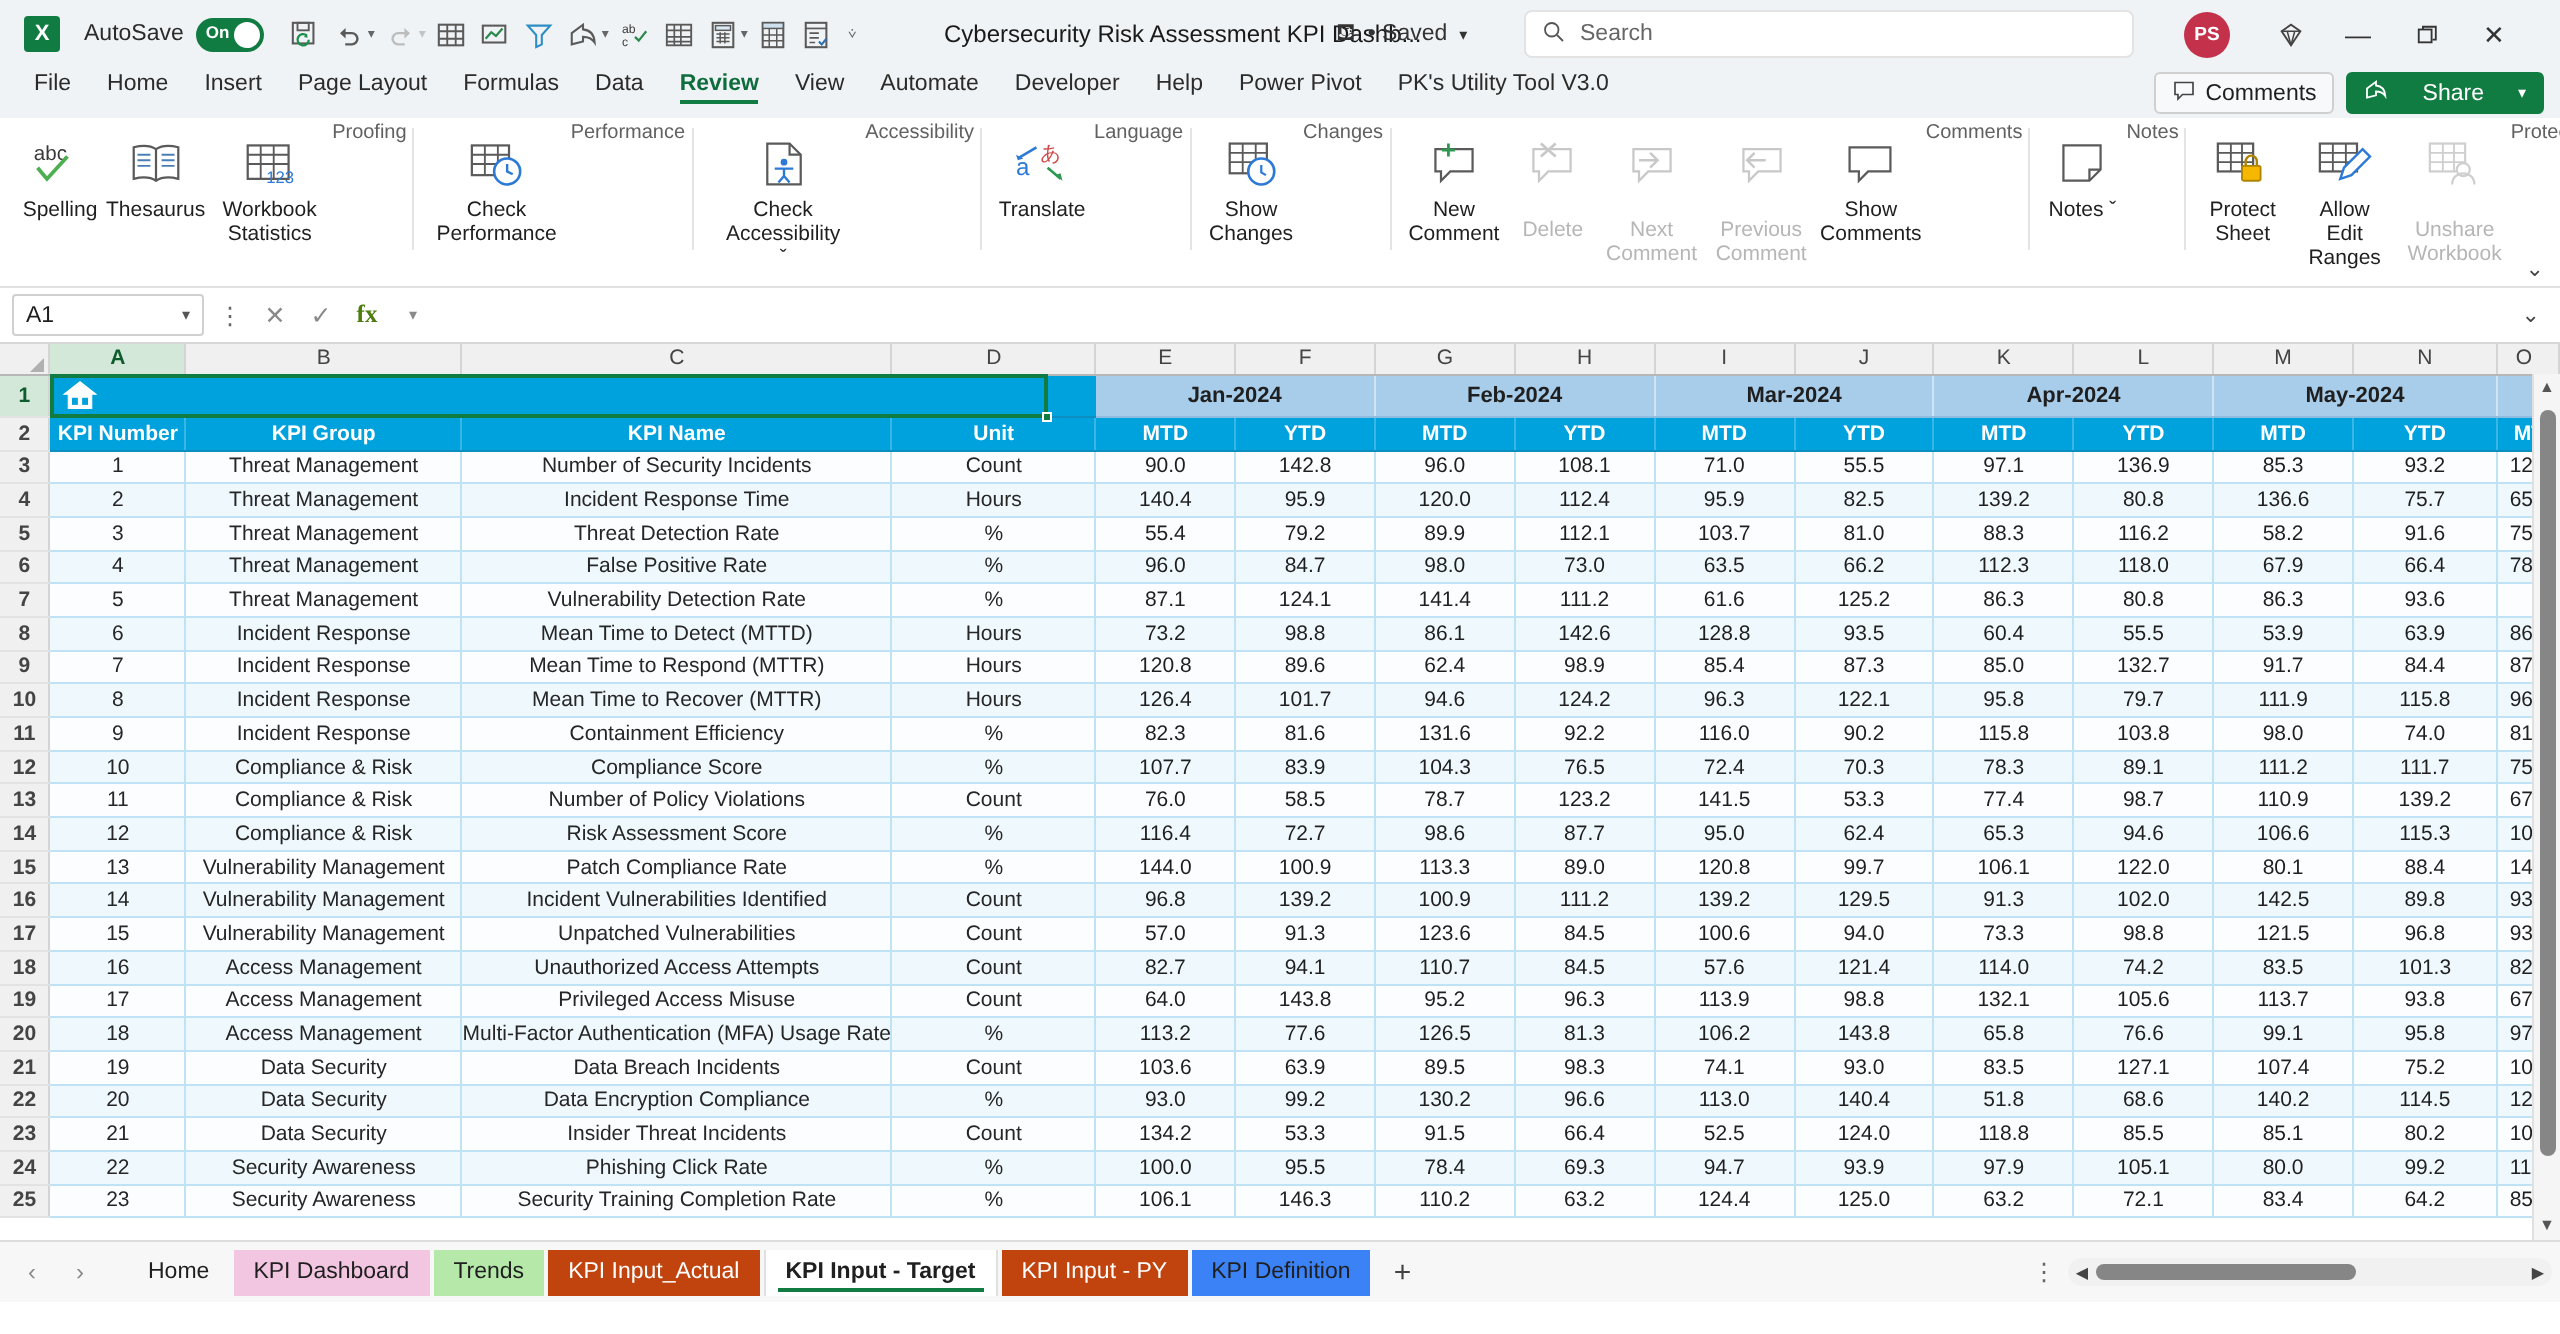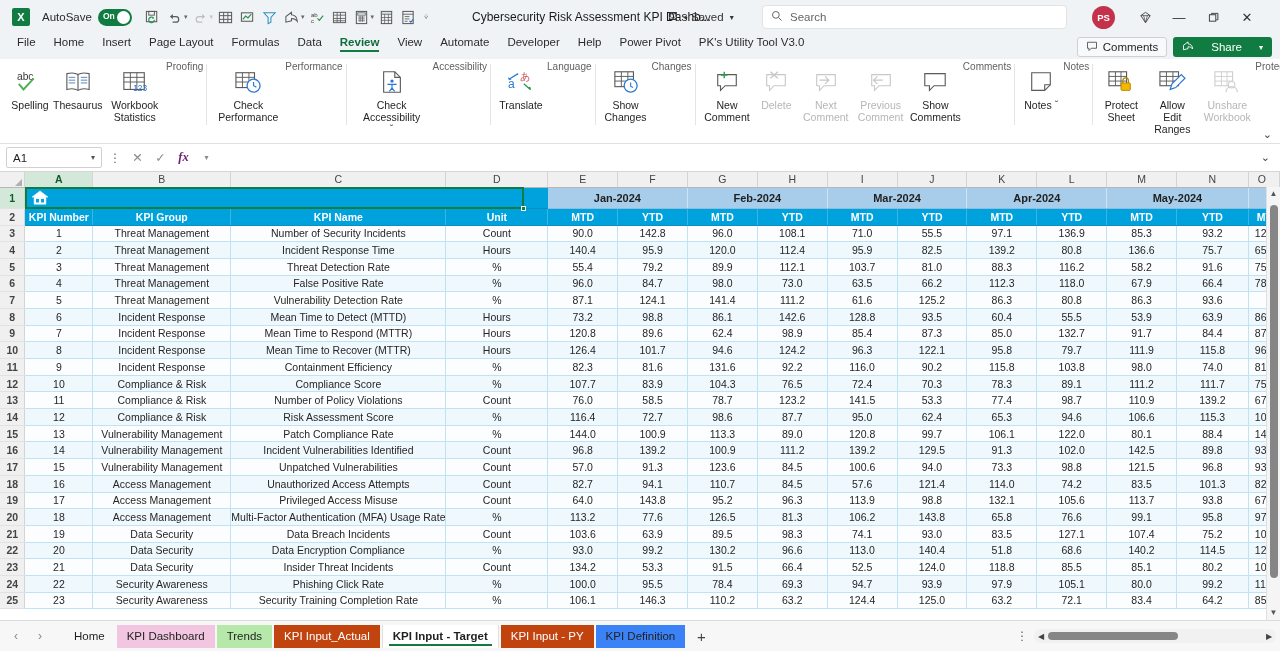--- a/index.html
+++ b/index.html
@@ -98,40 +98,40 @@
     text-align: center; font-size: 10px; color: #616161; height: 15px; line-height: 15px;
   }
   .grp:not(:last-child)::after {
     content: ''; position: absolute; right: 0; top: 5px; bottom: 18px; width: 1px; background: #e4e4e4;
   }
   .cmd {
     display: flex; flex-direction: column; align-items: center;
     min-width: 44px; padding: 2px 4px; cursor: pointer; font-size: 10.5px; color: #1f1f1f;
     line-height: 1.15; text-align: center;
   }
-  .cmd.disabled { color: #b6b6b6; cursor: default; }
+  .cmd.disabled { color: #b6b6b6; cursor: default; gap: 10px; }
   .cmd .ico { height: 34px; display: flex; align-items: center; justify-content: center; }
   .cmd .lbl { max-width: 62px; }
   .ribbon-collapse {
     position: absolute; right: 8px; bottom: 2px; font-size: 11px; color: #444; cursor: pointer;
   }
 
   
   .fbar {
     height: 28px; background: #fff; display: flex; align-items: center;
     padding: 0 6px; gap: 4px; border-bottom: 1px solid #d6d6d6;
   }
   .namebox {
     width: 96px; height: 21px; border: 1px solid #d0d0d0; border-radius: 2px;
     display: flex; align-items: center; padding: 0 6px; font-size: 11.5px; color: #1f1f1f;
     justify-content: space-between; background: #fff;
   }
   .fbar-dots { color: #666; font-size: 12px; padding: 0 3px; cursor: pointer; }
   .fbar-ic { width: 19px; text-align: center; color: #8a8a8a; font-size: 12.5px; cursor: pointer; }
-  .fx { font-style: italic; font-weight: bold; font-family: "Liberation Serif", serif; color: #701a75; }
+  .fx { font-weight: bold; font-family: "Liberation Serif", serif; color: #4d7c0f; }
   .finput {
     flex: 1; height: 21px; border: none; outline: none; font-size: 11.5px;
     padding-left: 6px; color: #1f1f1f; background: #fff;
   }
   .fbar-exp { color: #444; font-size: 11px; cursor: pointer; padding: 0 4px; }
 
   
   .gridwrap { position: relative; height: 448px; background: #fff; overflow: hidden; }
   table.sheet { border-collapse: collapse; table-layout: fixed; }
   table.sheet td, table.sheet th { padding: 0; }

